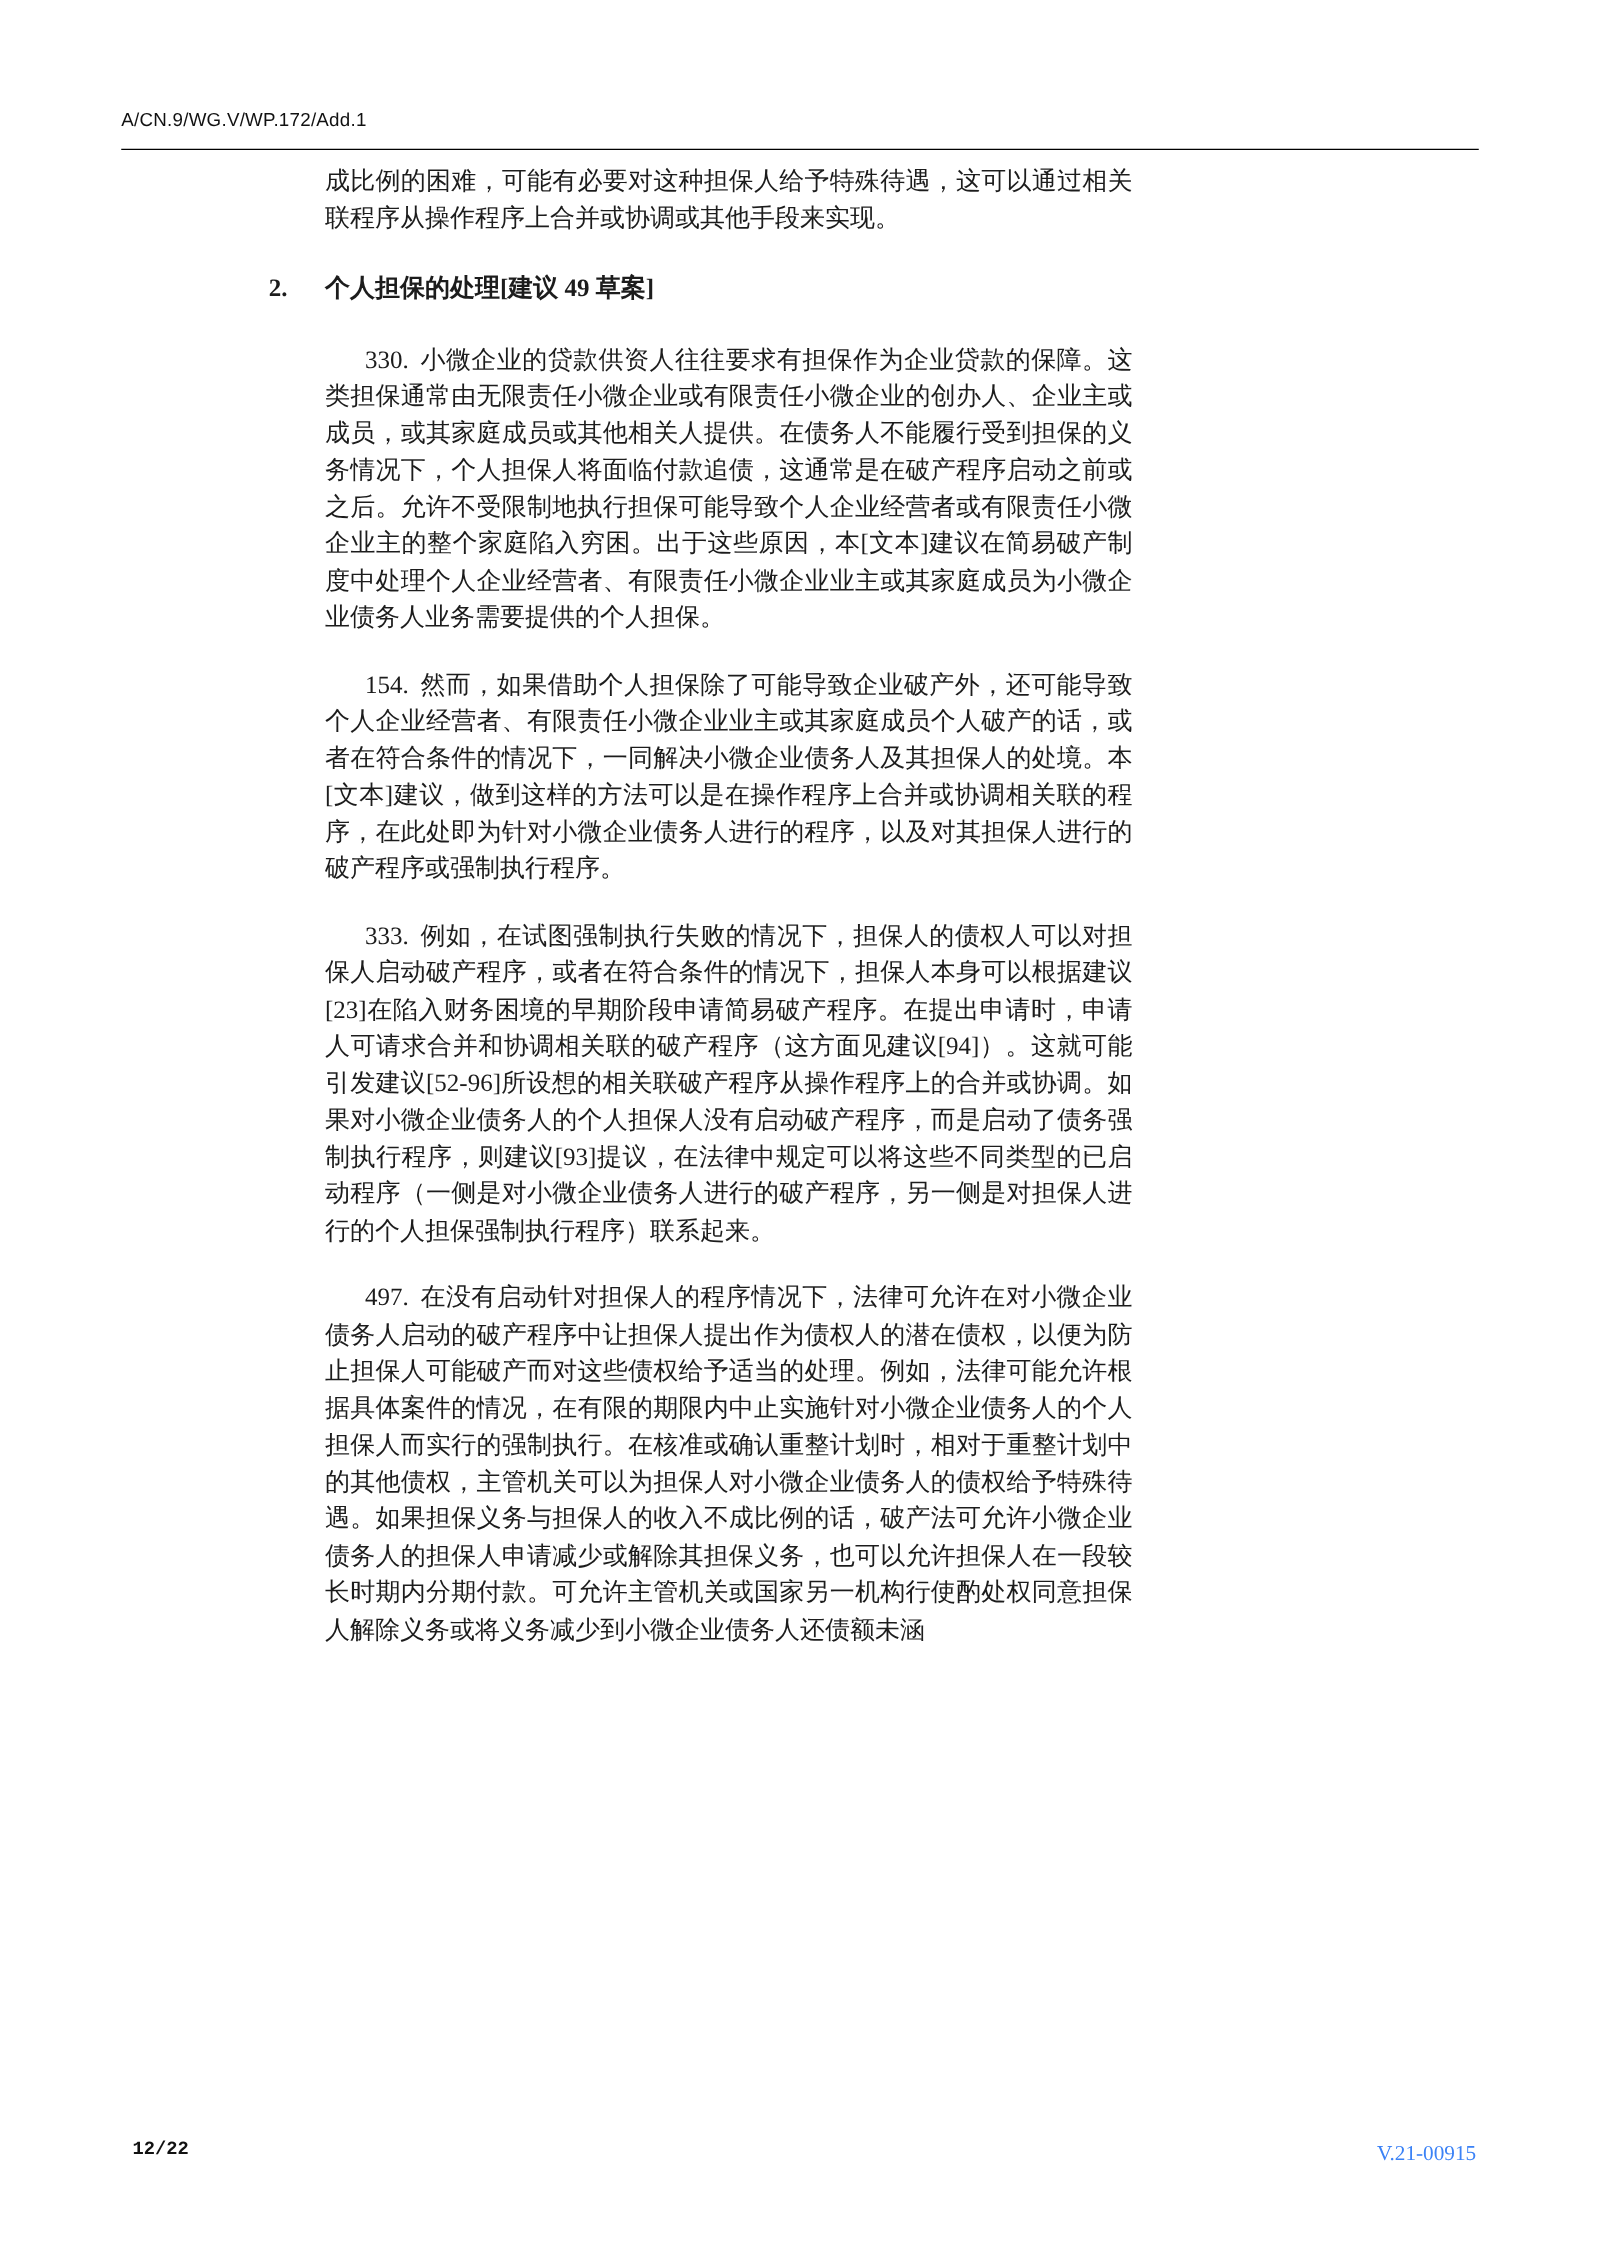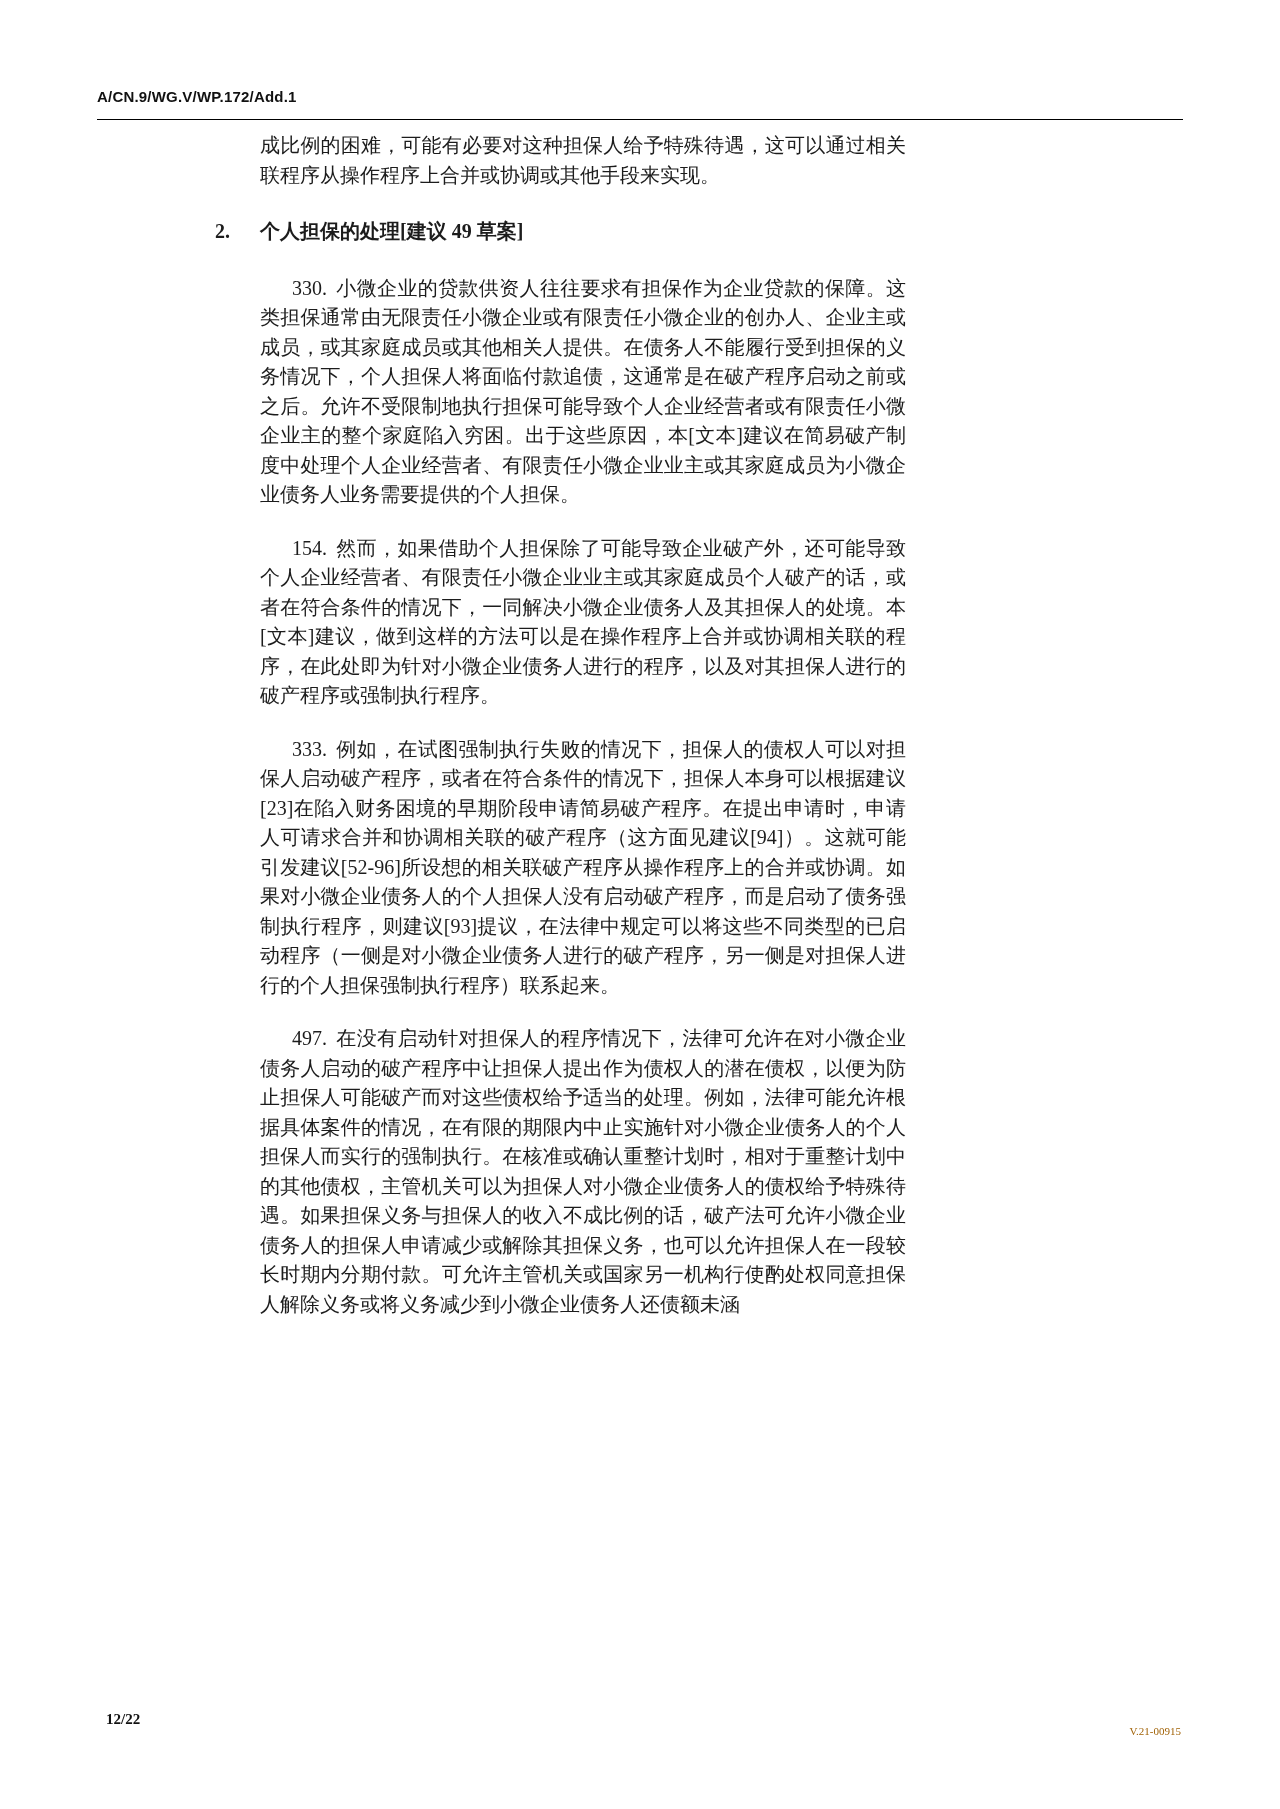--- a/index.html
+++ b/index.html
@@ -10,21 +10,21 @@
     background: #ffffff;
     color: #1c1c1c;
     font-family: "Liberation Serif", "DejaVu Serif", serif;
     overflow: hidden;
   }
   .doc-symbol {
     position: absolute;
     left: 97px;
     top: 88px;
     font-family: "Liberation Sans", "DejaVu Sans", sans-serif;
-    font-weight: bold;
+    font-weight: normal;
     font-size: 15px;
     letter-spacing: 0.2px;
     color: #111111;
   }
   .header-rule {
     position: absolute;
     left: 97px;
     top: 119px;
     width: 1086px;
     height: 0;
@@ -45,32 +45,31 @@
     font-weight: bold;
     font-size: 20px;
     margin: 27px 0 27px -45px;
   }
   .section-number { width: 45px; flex: none; }
   .para-number { padding-right: 9px; margin-left: 32px; }
   .footer-page {
     position: absolute;
     left: 106px;
     top: 1711px;
-    font-family: Liberation Serif, serif;
+    font-family: Liberation Mono, monospace;
     font-weight: bold;
     font-size: 15px;
     color: #111111;
   }
   .footer-ref {
     position: absolute;
     right: 99px;
     top: 1713px;
-    font-size: 11px;
-    color: #a16207;
-    margin-top: 12px;
+    font-size: 17px;
+    color: #3b82f6;
   }
 </style>
 </head>
 <body>
 
 <div class="page">
 
   <div class="doc-symbol">A/CN.9/WG.V/WP.172/Add.1</div>
 
   <div class="header-rule"></div>

